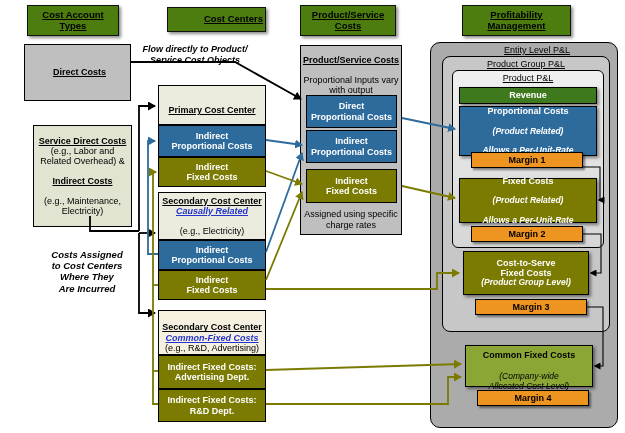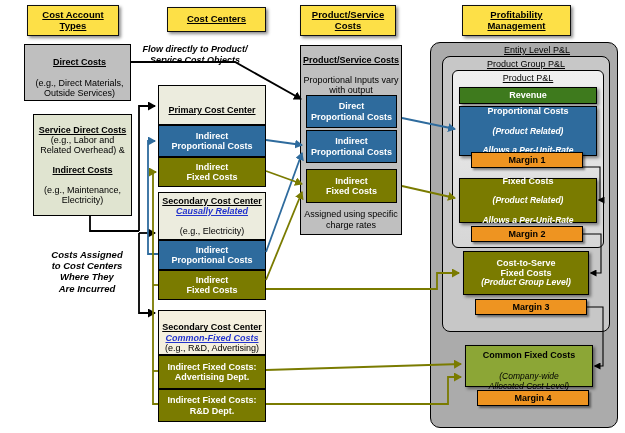--- a/index.html
+++ b/index.html
@@ -5,25 +5,25 @@
   * { margin:0; padding:0; box-sizing:border-box; }
   body { background:#fff; }
   .canvas { position:relative; width:625px; height:433px; background:#fff;
             font-family:"Liberation Sans", sans-serif; color:#000; overflow:hidden; }
   .box { position:absolute; border:1.3px solid #000; display:flex; flex-direction:column;
          align-items:center; justify-content:center; text-align:center;
          white-space:pre-line; line-height:1.12; padding:1px 2px; font-size:9px; }
   .txtbox { position:absolute; display:flex; flex-direction:column; align-items:center;
             justify-content:center; text-align:center; white-space:pre-line;
             line-height:1.12; font-size:9px; }
-  .hdr { background:#fde047; border:1.8px solid #111; font-weight:bold; font-size:9.5px;
-         box-shadow:2px 2px 3px rgba(0,0,0,.45); }
+  .hdr { background:#4d7c0f; border:1.8px solid #111; font-weight:bold; font-size:9.5px;
+         box-shadow:2px 2px 3px rgba(0,0,0,.45);align-items:flex-end; }
   .hdr span { text-decoration:underline; }
   .gray  { background:#BFBFBF;padding-left:6px; }
-  .sage  { background:#E0E4D0; }
+  .sage  { background:#E0E4D0;margin-top:11px; }
   .paleA { background:#ECECDE; }
   .paleB { background:#F5F0DF; }
   .blue  { background:#2E6B9D; color:#fff; font-weight:bold; }
   .olive { background:#7A7B00; color:#fff; font-weight:bold; }
   .green { background:#3E7A1D; color:#fff; font-weight:bold; }
   .lgreen{ background:#8CA636; color:#000; }
   .margin{ background:#EE9421; font-weight:bold; box-shadow:2px 2px 2px rgba(0,0,0,.45); }
   .shadow{ box-shadow:2px 2px 3px rgba(0,0,0,.45); }
   .u   { font-weight:bold; text-decoration:underline; }
   .blk { display:block; }
@@ -43,21 +43,20 @@
 <div class="canvas">
 
   <div class="box hdr" style="left:27px;top:5px;width:92px;height:31px"><span>Cost Account Types</span></div>
   <div class="box hdr" style="left:167px;top:7px;width:99px;height:25px"><span>Cost Centers</span></div>
   <div class="box hdr" style="left:300px;top:5px;width:96px;height:31px"><span>Product/Service Costs</span></div>
   <div class="box hdr" style="left:462px;top:5px;width:109px;height:31px"><span>Profitability Management</span></div>
 
   <div class="box gray" style="left:24px;top:44px;width:107px;height:57px">
     <div>
       <span class="u blk">Direct Costs</span>
-      <span>(e.g., Direct Materials, Outside Services)</span>
     </div>
   </div>
 
   <div class="box sage" style="left:33px;top:114px;width:99px;height:102px">
     <div>
       <span class="u">Service Direct Costs</span>
       <span class="blk">(e.g., Labor and Related Overhead) &amp;</span>
       <span class="u blk">Indirect Costs</span>
       <span class="blk">(e.g., Maintenance, Electricity)</span>
     </div>

